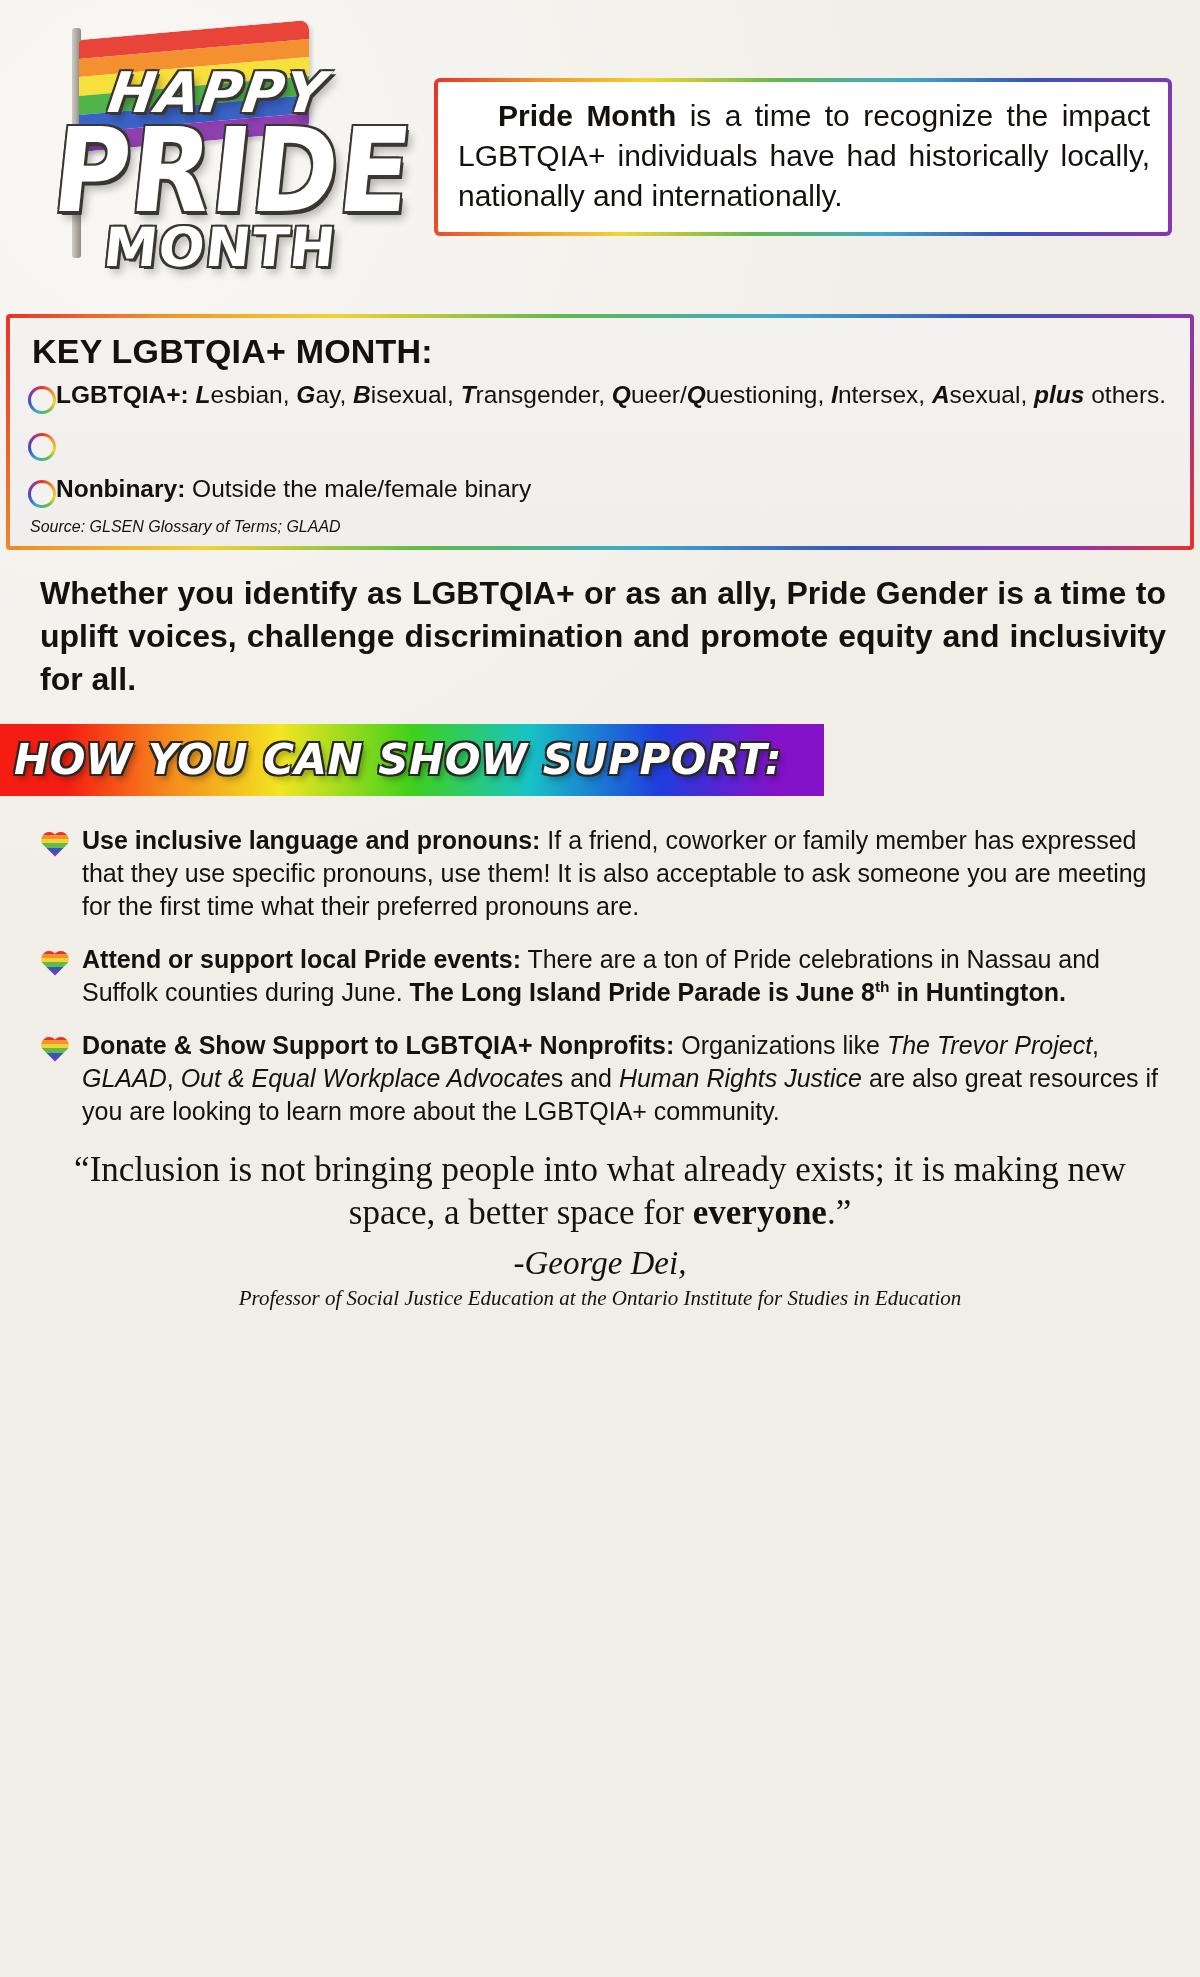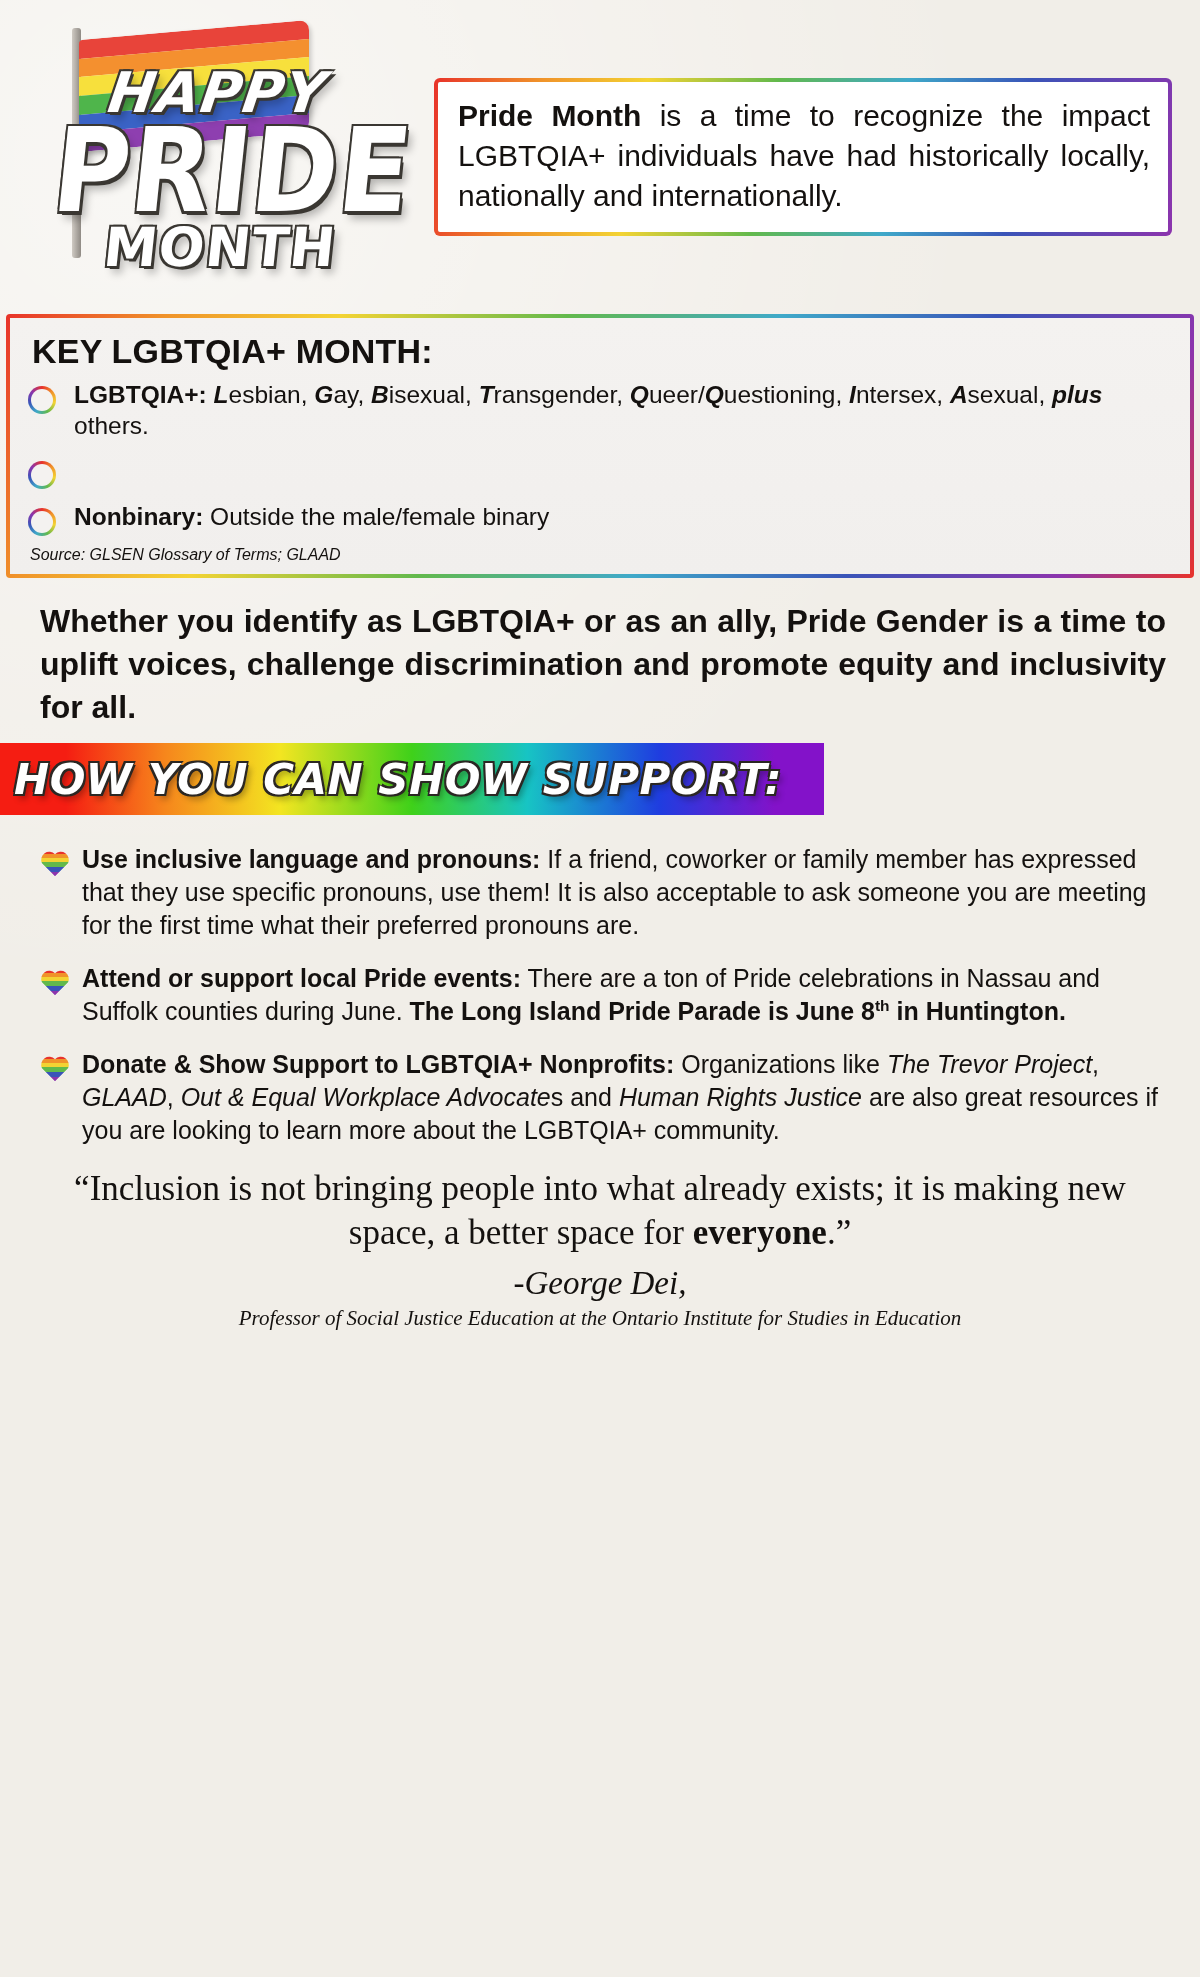--- a/index.html
+++ b/index.html
@@ -104,42 +104,42 @@
     border-radius: 6px;
     background:
       linear-gradient(#ffffff,#ffffff) padding-box,
       linear-gradient(100deg,#e8332a 0%,#f0932a 14%,#f3d333 28%,#62b94c 45%,#3fa9c9 62%,#3a54b8 78%,#8c34ad 100%) border-box;
     padding: 14px 18px 16px 20px;
     font-size: 30px;
     line-height: 1.33;
     text-align: justify;
     color: #14110f;
   }
-  .intro-box b { font-weight: bold; }
+  .intro-box b { font-weight: bold; margin-left: 40px; }
 
   
   .terms-box {
     margin: 6px 6px 0 6px;
     border: 4px solid transparent;
     border-radius: 4px;
     background:
       linear-gradient(#f4f2f0,#f1efed) padding-box,
       linear-gradient(120deg,#e8332a 0%,#f0932a 12%,#f3d333 25%,#62b94c 42%,#3fa9c9 58%,#3a54b8 74%,#8c34ad 90%,#e8332a 100%) border-box;
     padding: 10px 16px 6px 18px;
   }
   .terms-title {
     font-size: 34px;
     font-weight: bold;
     margin: 4px 0 8px 4px;
     letter-spacing: 0.2px;
   }
   .term-row {
     display: flex;
     align-items: flex-start;
-    gap: 18px;
+    gap: 0;
     margin-bottom: 12px;
   }
   .ring {
     flex: 0 0 auto;
     width: 22px;
     height: 22px;
     border-radius: 50%;
     margin-top: 7px;
     background:
       linear-gradient(#f4f2f0,#f4f2f0) padding-box,
@@ -162,21 +162,21 @@
   .statement {
     margin: 22px 34px 0 40px;
     font-size: 32px;
     font-weight: bold;
     line-height: 1.35;
     text-align: justify;
   }
 
   
   .banner {
-    margin-top: 14px;
+    margin-top: 22px;
     width: 810px;
     height: 72px;
     background: linear-gradient(90deg,#f51d12 0%,#f51d12 8%,#f6861c 20%,#f3e521 34%,#3fd11a 50%,#17c4c4 64%,#1f3de0 80%,#8312c9 94%,#8312c9 100%);
     display: flex;
     align-items: center;
     padding-left: 14px;
   }
   .banner-text {
     font-family: "DejaVu Sans", sans-serif;
     font-size: 42px;

